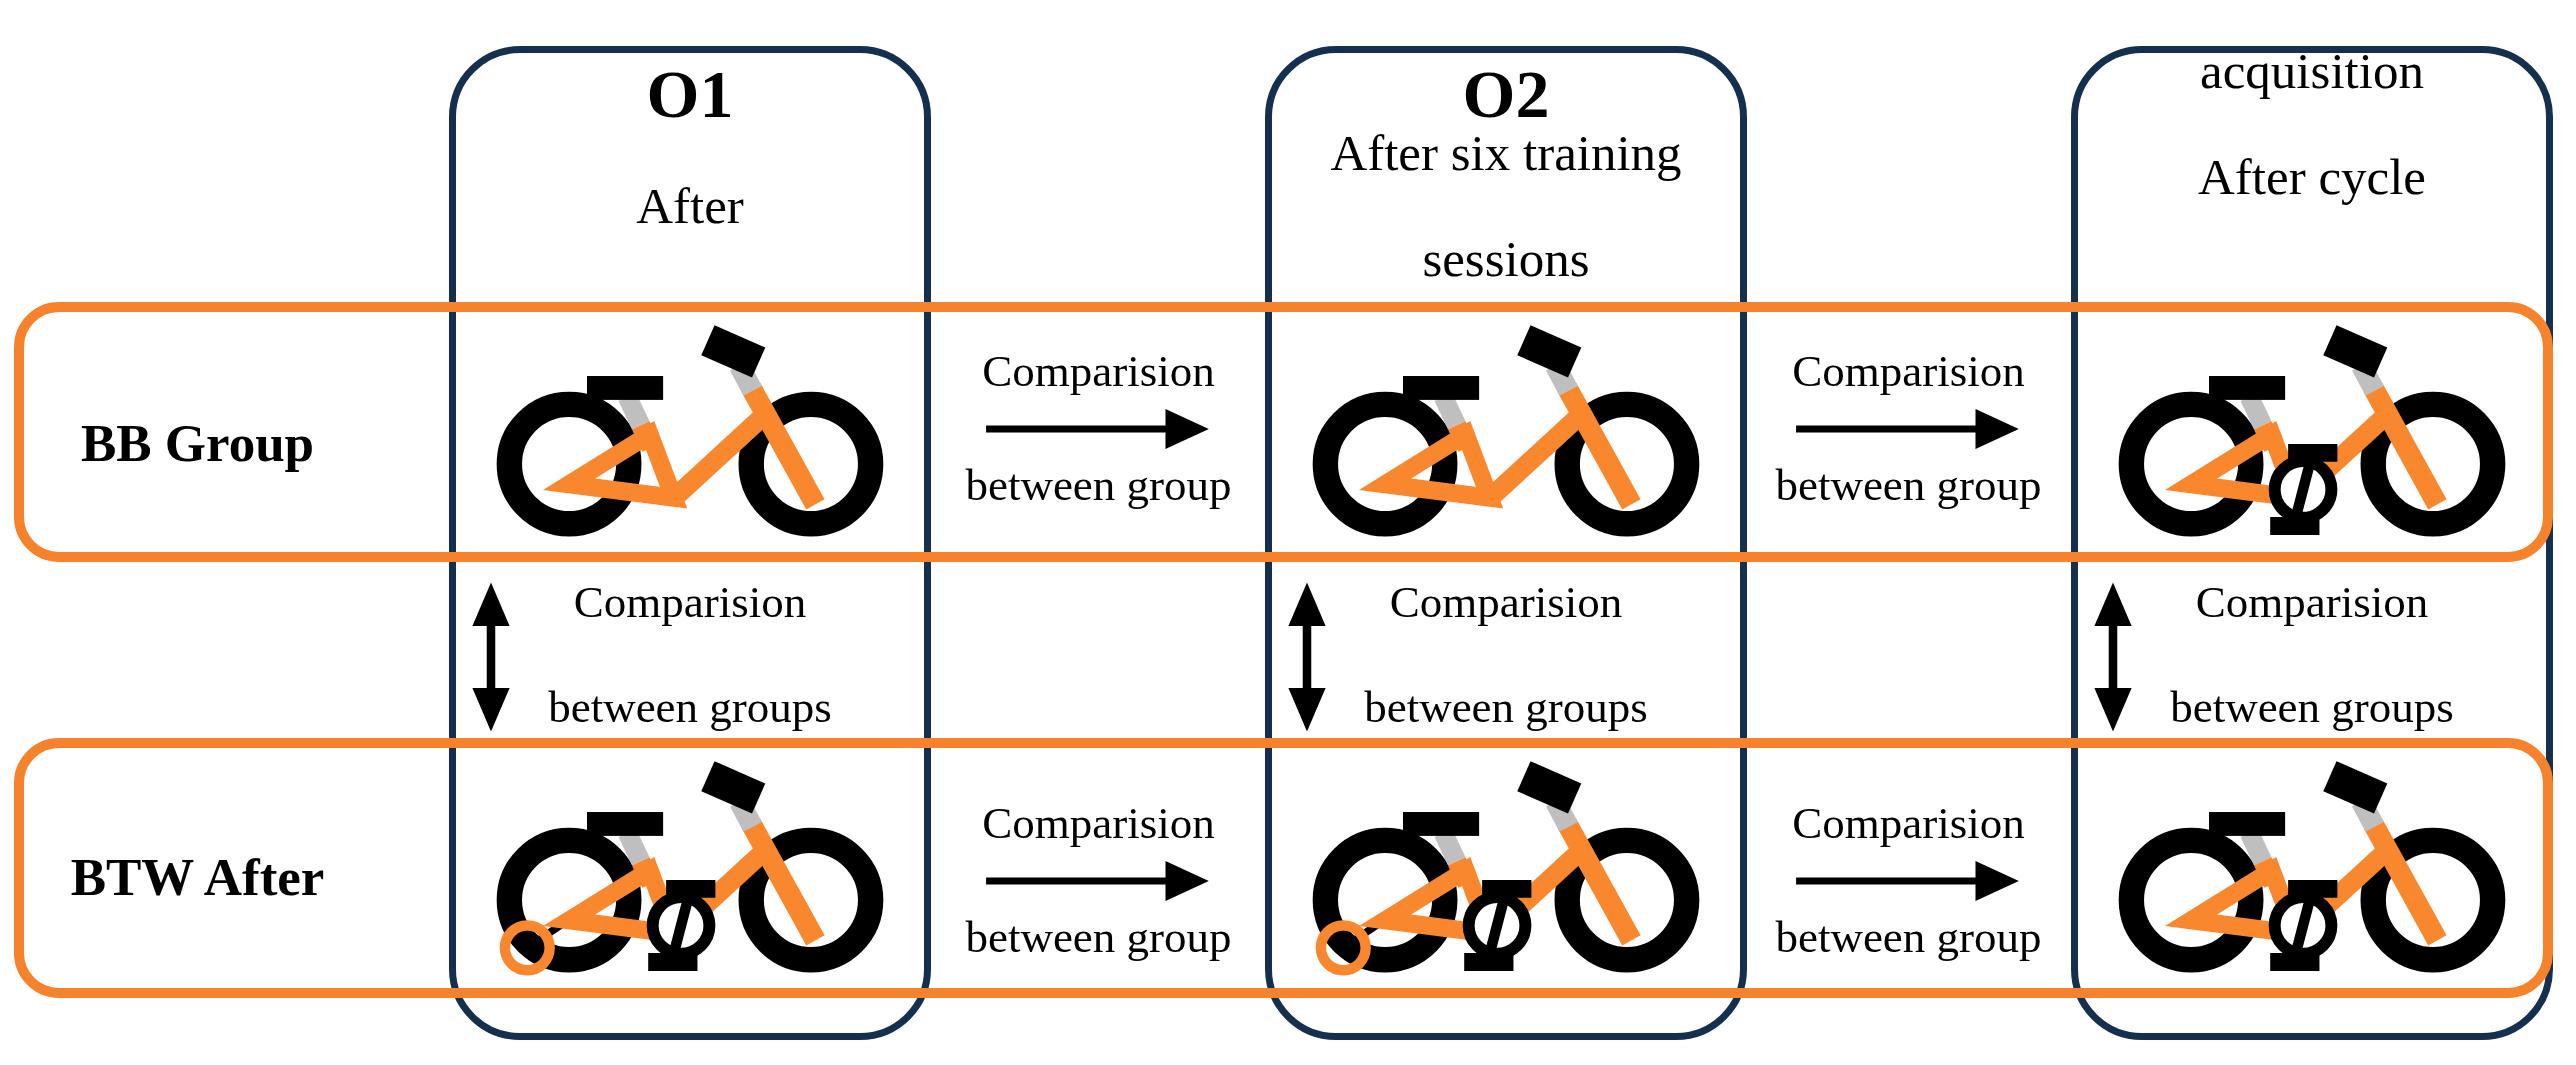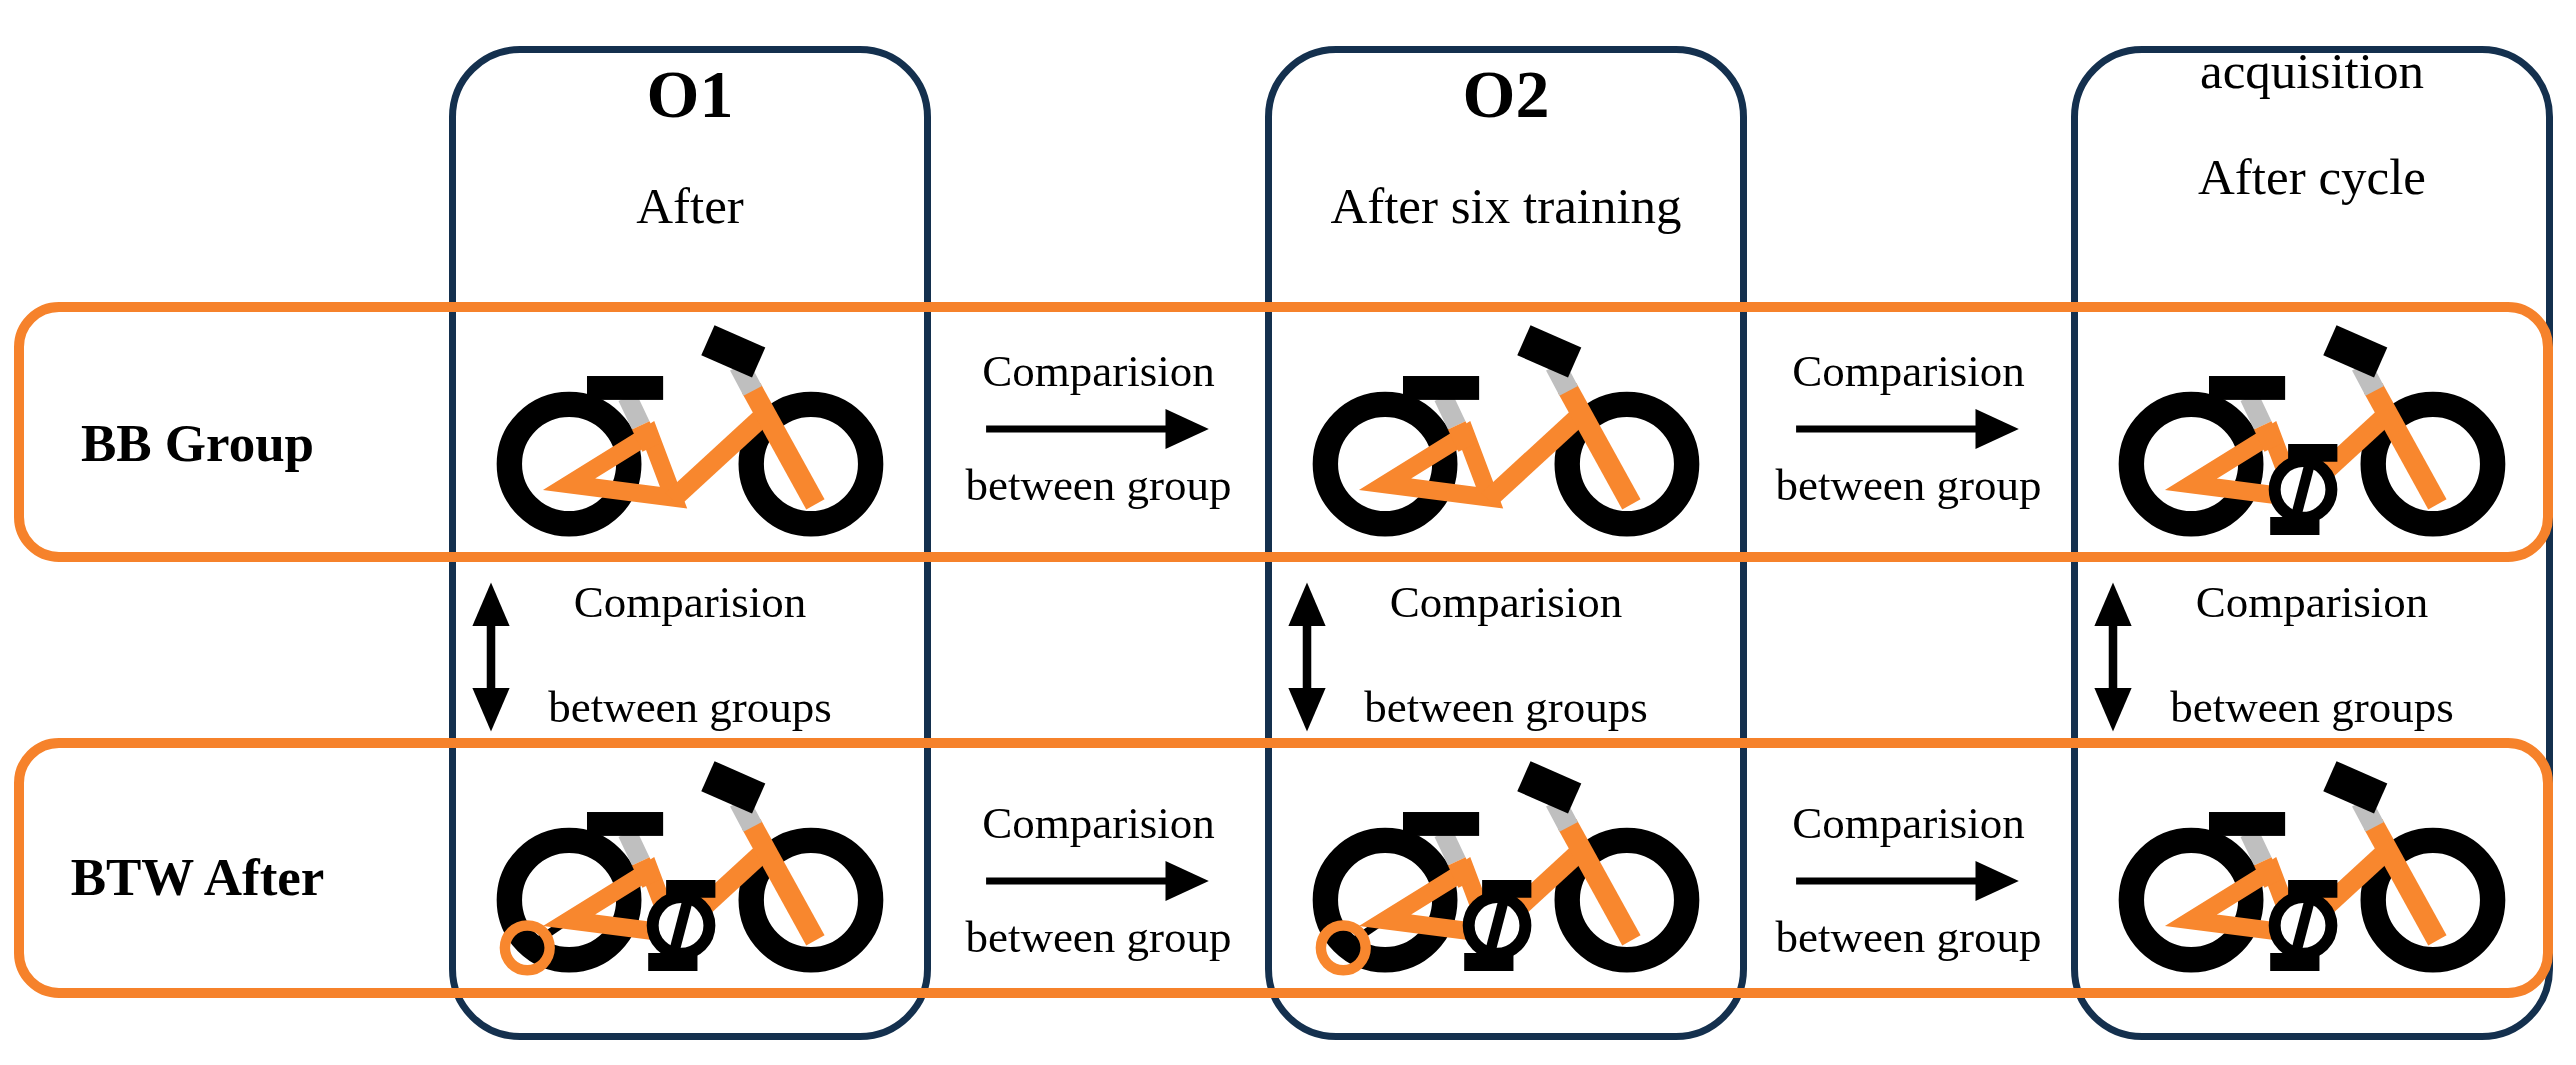--- a/index.html
+++ b/index.html
@@ -55,20 +55,21 @@
   <div class="col-title">O1</div>
   <div class="col-sub">
     <div>After</div>
     <div></div>
   </div>
 </div>
 <div class="col-header c2">
   <div class="col-title">O2</div>
   <div class="col-sub">
     <div>After six training</div>
+    <div>sessions</div>
   </div>
 </div>
 <div class="col-header c3">
   <div class="col-sub">
     <div>acquisition</div>
     <div>After cycle</div>
   </div>
 </div>
 
 <div class="group-label gl1">BB Group</div>

